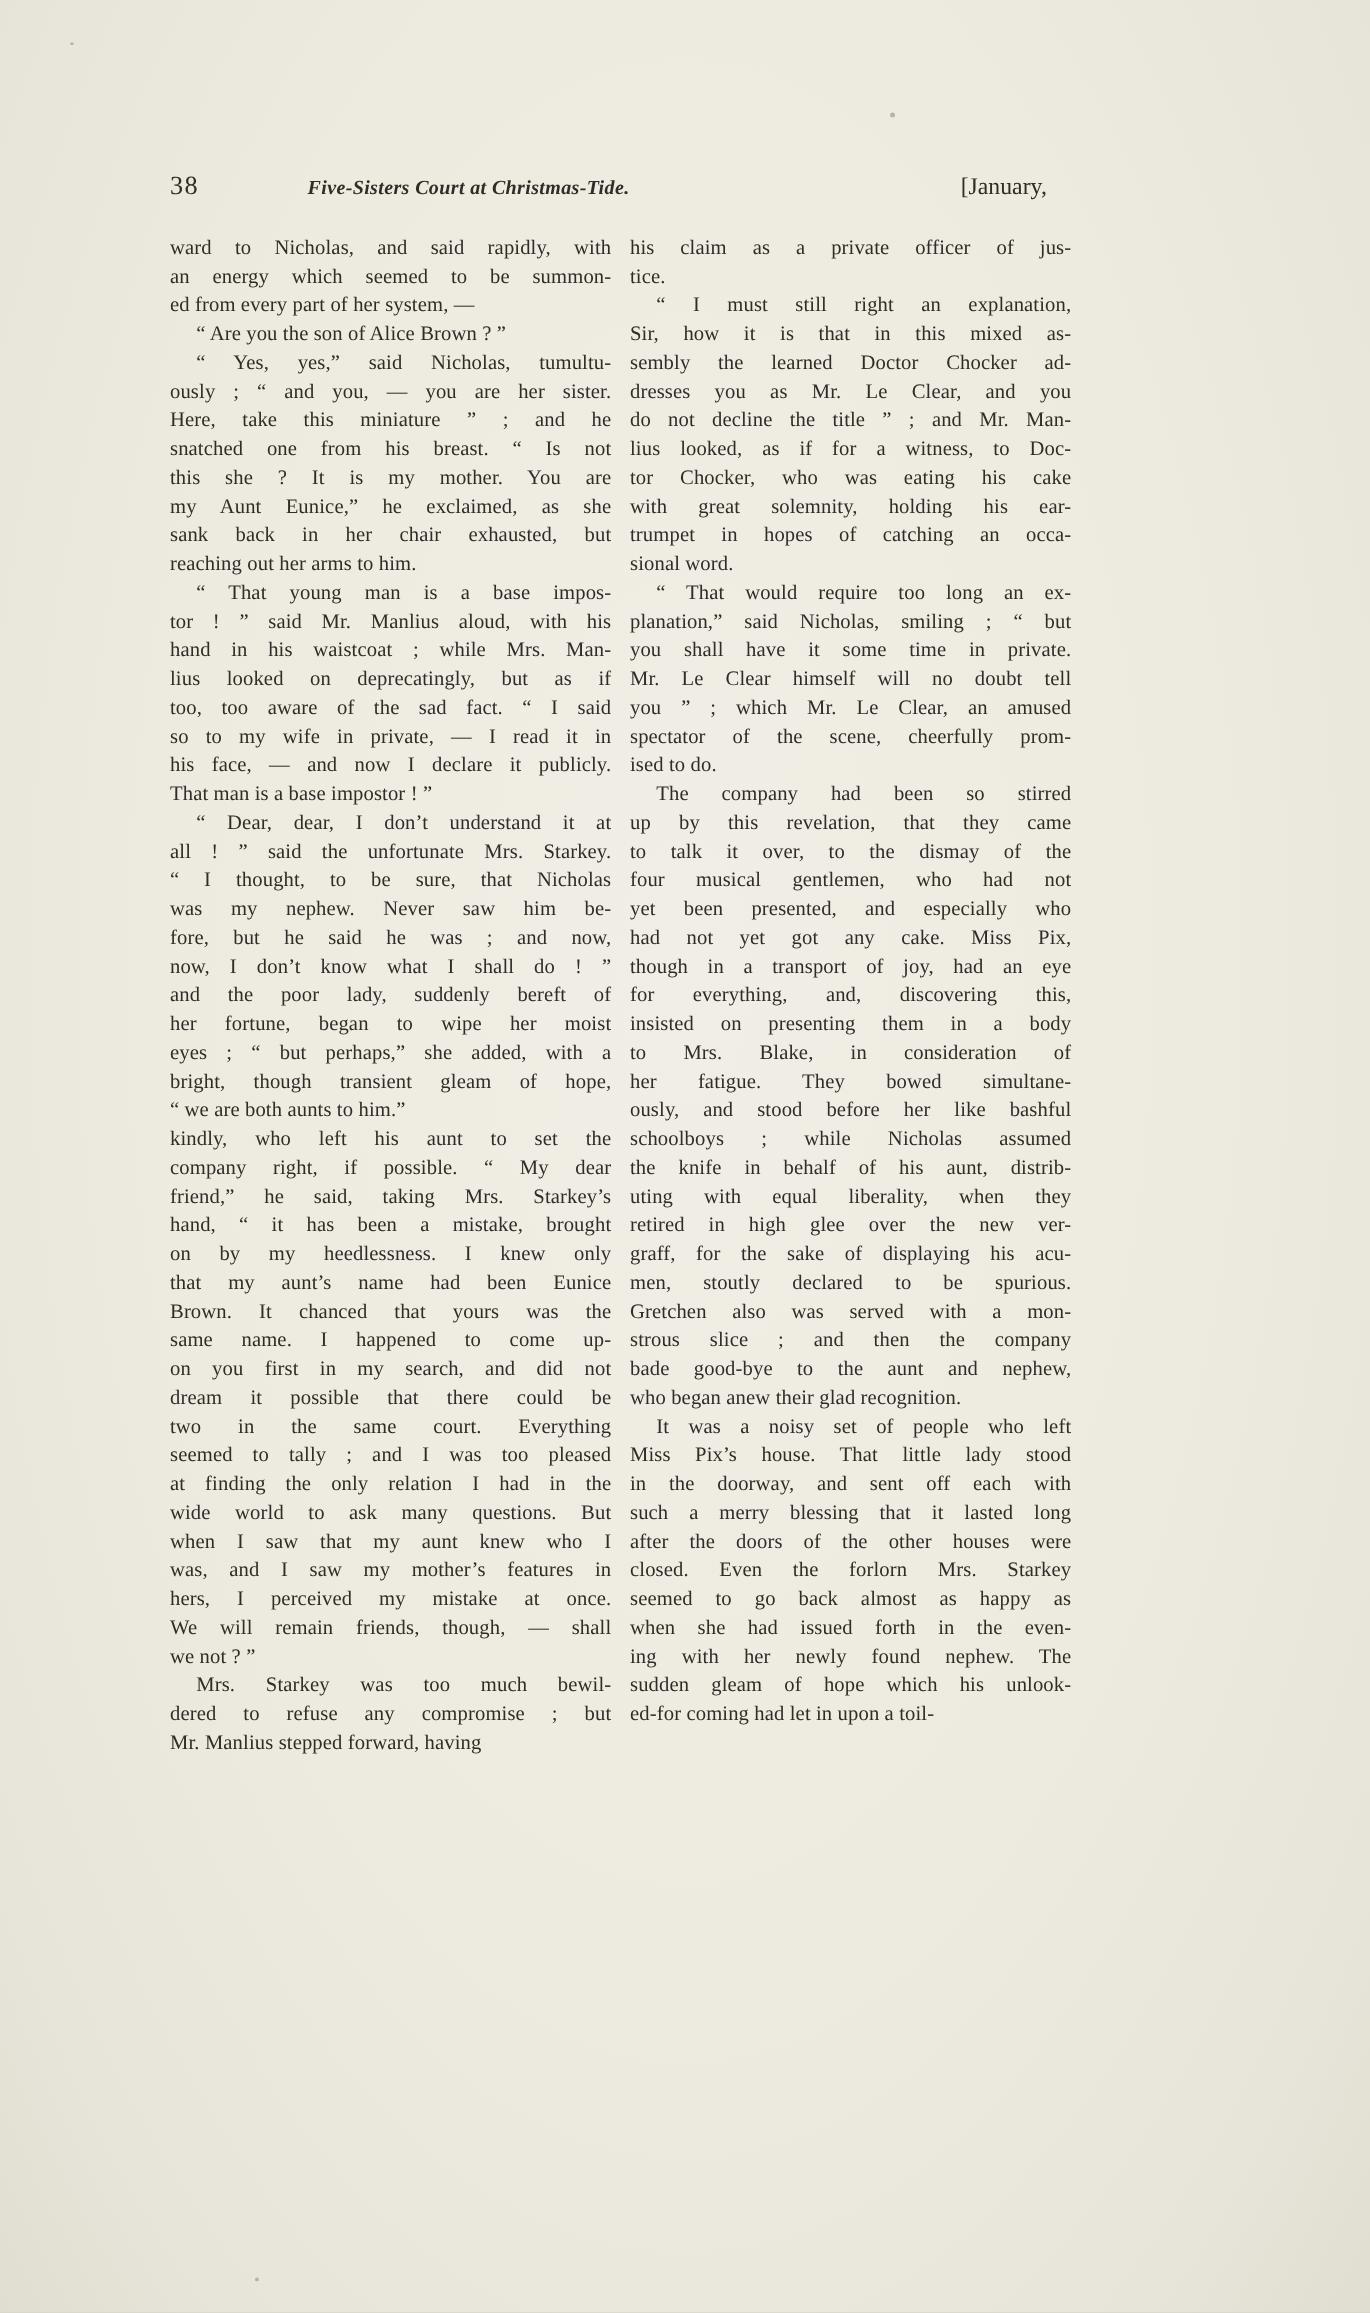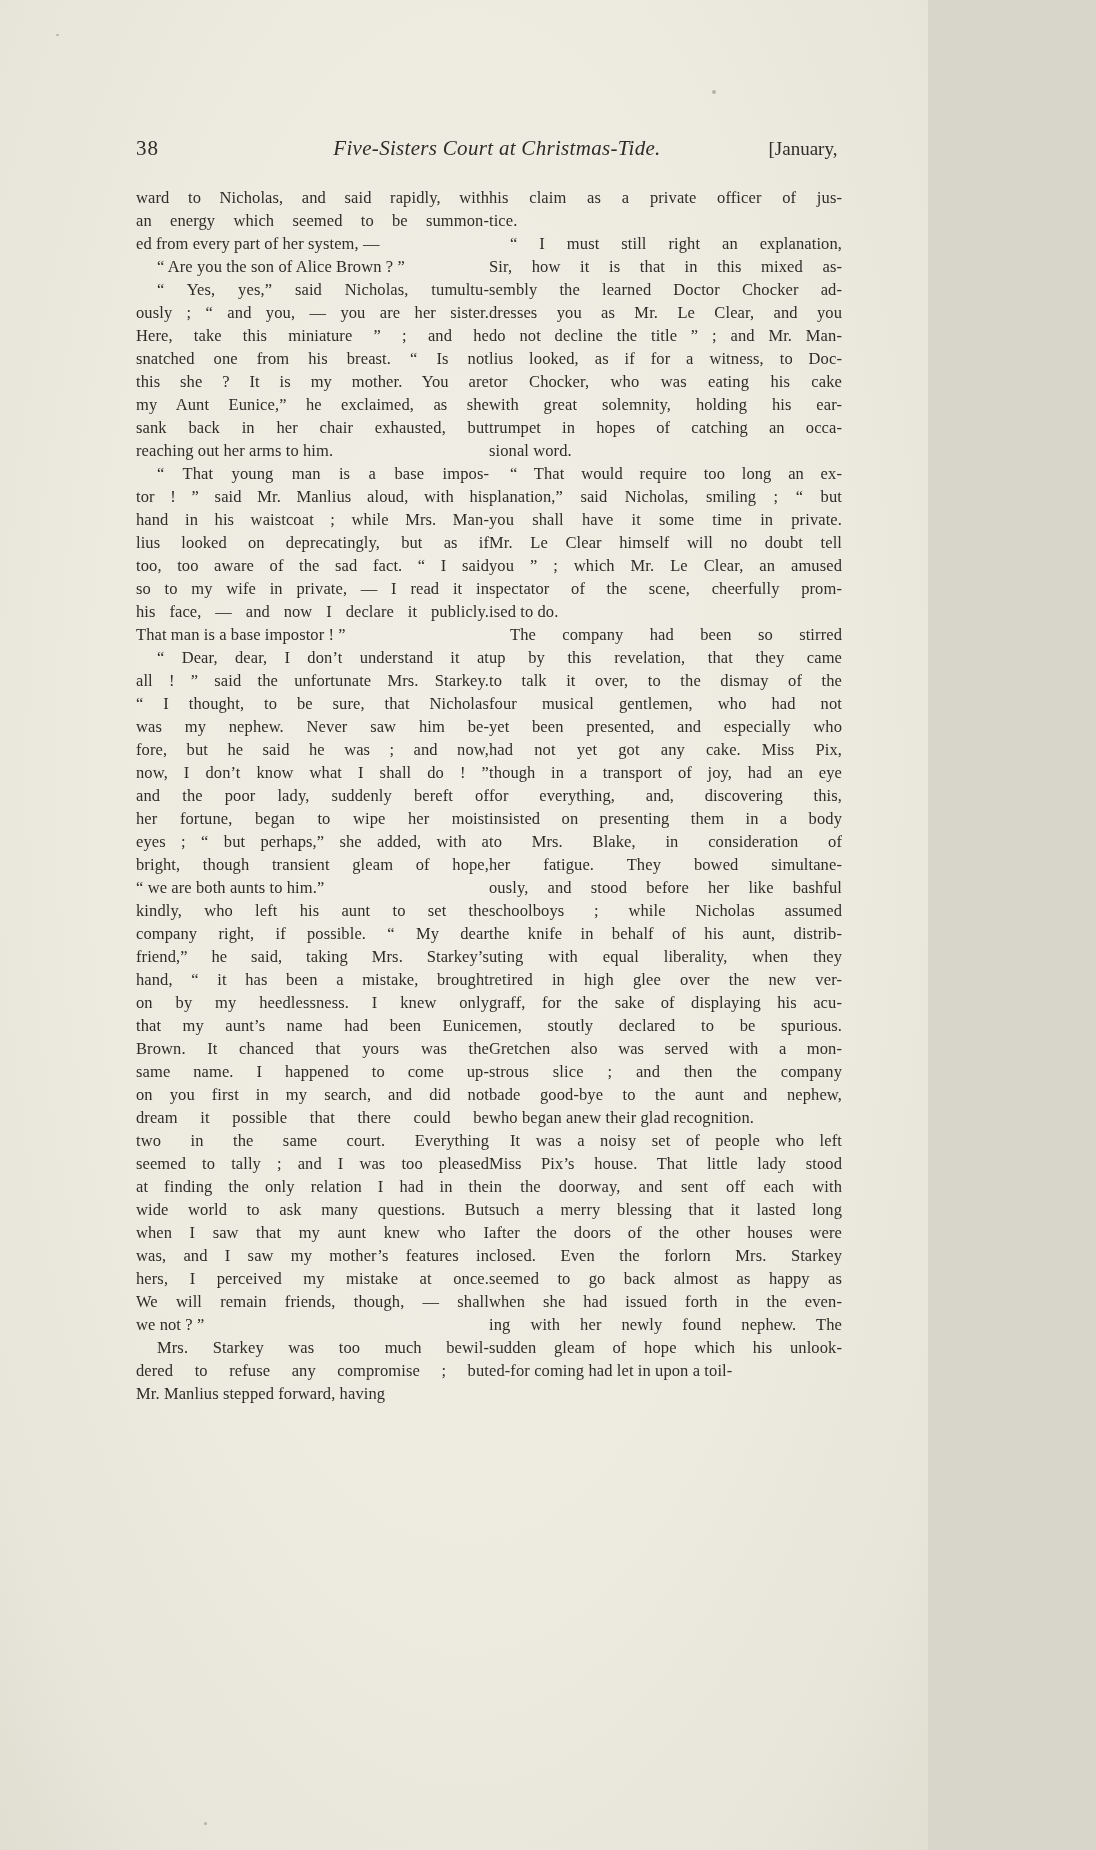--- a/index.html
+++ b/index.html
@@ -1,21 +1,21 @@
 <!DOCTYPE html>
 <html><head>
 <meta charset="utf-8">
 <style>
   html, body {
     margin: 0; padding: 0;
     background: #d8d5ca;
   }
   .page {
     position: relative;
-    width: 928px;
+    width: 1096px;
     height: 1850px;
     margin: 0;
     background: radial-gradient(ellipse at 50% 42%, #f1eee5 0%, #edeae0 55%, #e7e4d9 85%, #e0ddd1 100%);
     font-family: "Liberation Serif", "DejaVu Serif", serif;
     color: #2f2d28;
     overflow: hidden;
   }
   .content {
     position: absolute;
     left: 136px;
@@ -27,32 +27,33 @@
     align-items: baseline;
     height: 32px;
   }
   .pagenum {
     width: 110px;
     font-size: 21px;
     letter-spacing: 1px;
   }
   .title {
     flex: 1;
-    text-align: center;
     font-style: italic;
-    font-size: 21px;
+    font-size: 16px;
     letter-spacing: 0.3px;
+    font-weight: bold;
   }
   .journal-date {
     width: 110px;
     text-align: center;
     font-size: 19px;
   }
   .columns {
     display: flex;
+    gap: 15px;
     margin-top: 18px;
   }
   .col {
     width: 353px;
     font-size: 16.5px;
     letter-spacing: 0.1px;
   }
   .paragraph { margin: 0; }
   .line {
     height: 23px;

